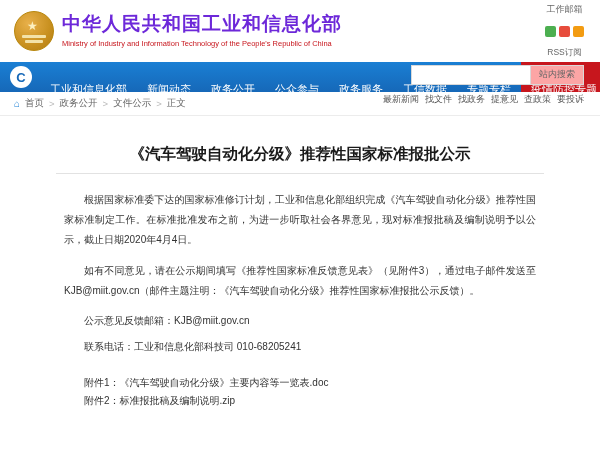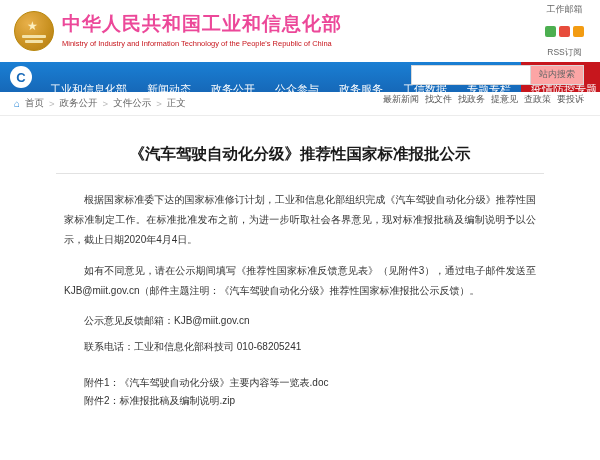--- a/index.html
+++ b/index.html
@@ -39,21 +39,21 @@
   .emblem .bar {
     position:absolute; left:8px; top:24px;
     width:24px;height:3px;background:#f3e2a8;border-radius:1px;
   }
   .emblem .bar2 {
     position:absolute; left:11px; top:29px;
     width:18px;height:3px;background:#f3e2a8;border-radius:1px;
   }
   .titleblock { flex: 0 0 auto; }
   .cn-title {
-    color:#ec4899;
+    color:#6d28d9;
     font-size:19px;
     font-weight:bold;
     letter-spacing:1px;
     line-height:24px;
     white-space:nowrap;
     text-align:center;
   }
   .en-title {
     color:#c7161d;
     font-size:7.5px;

